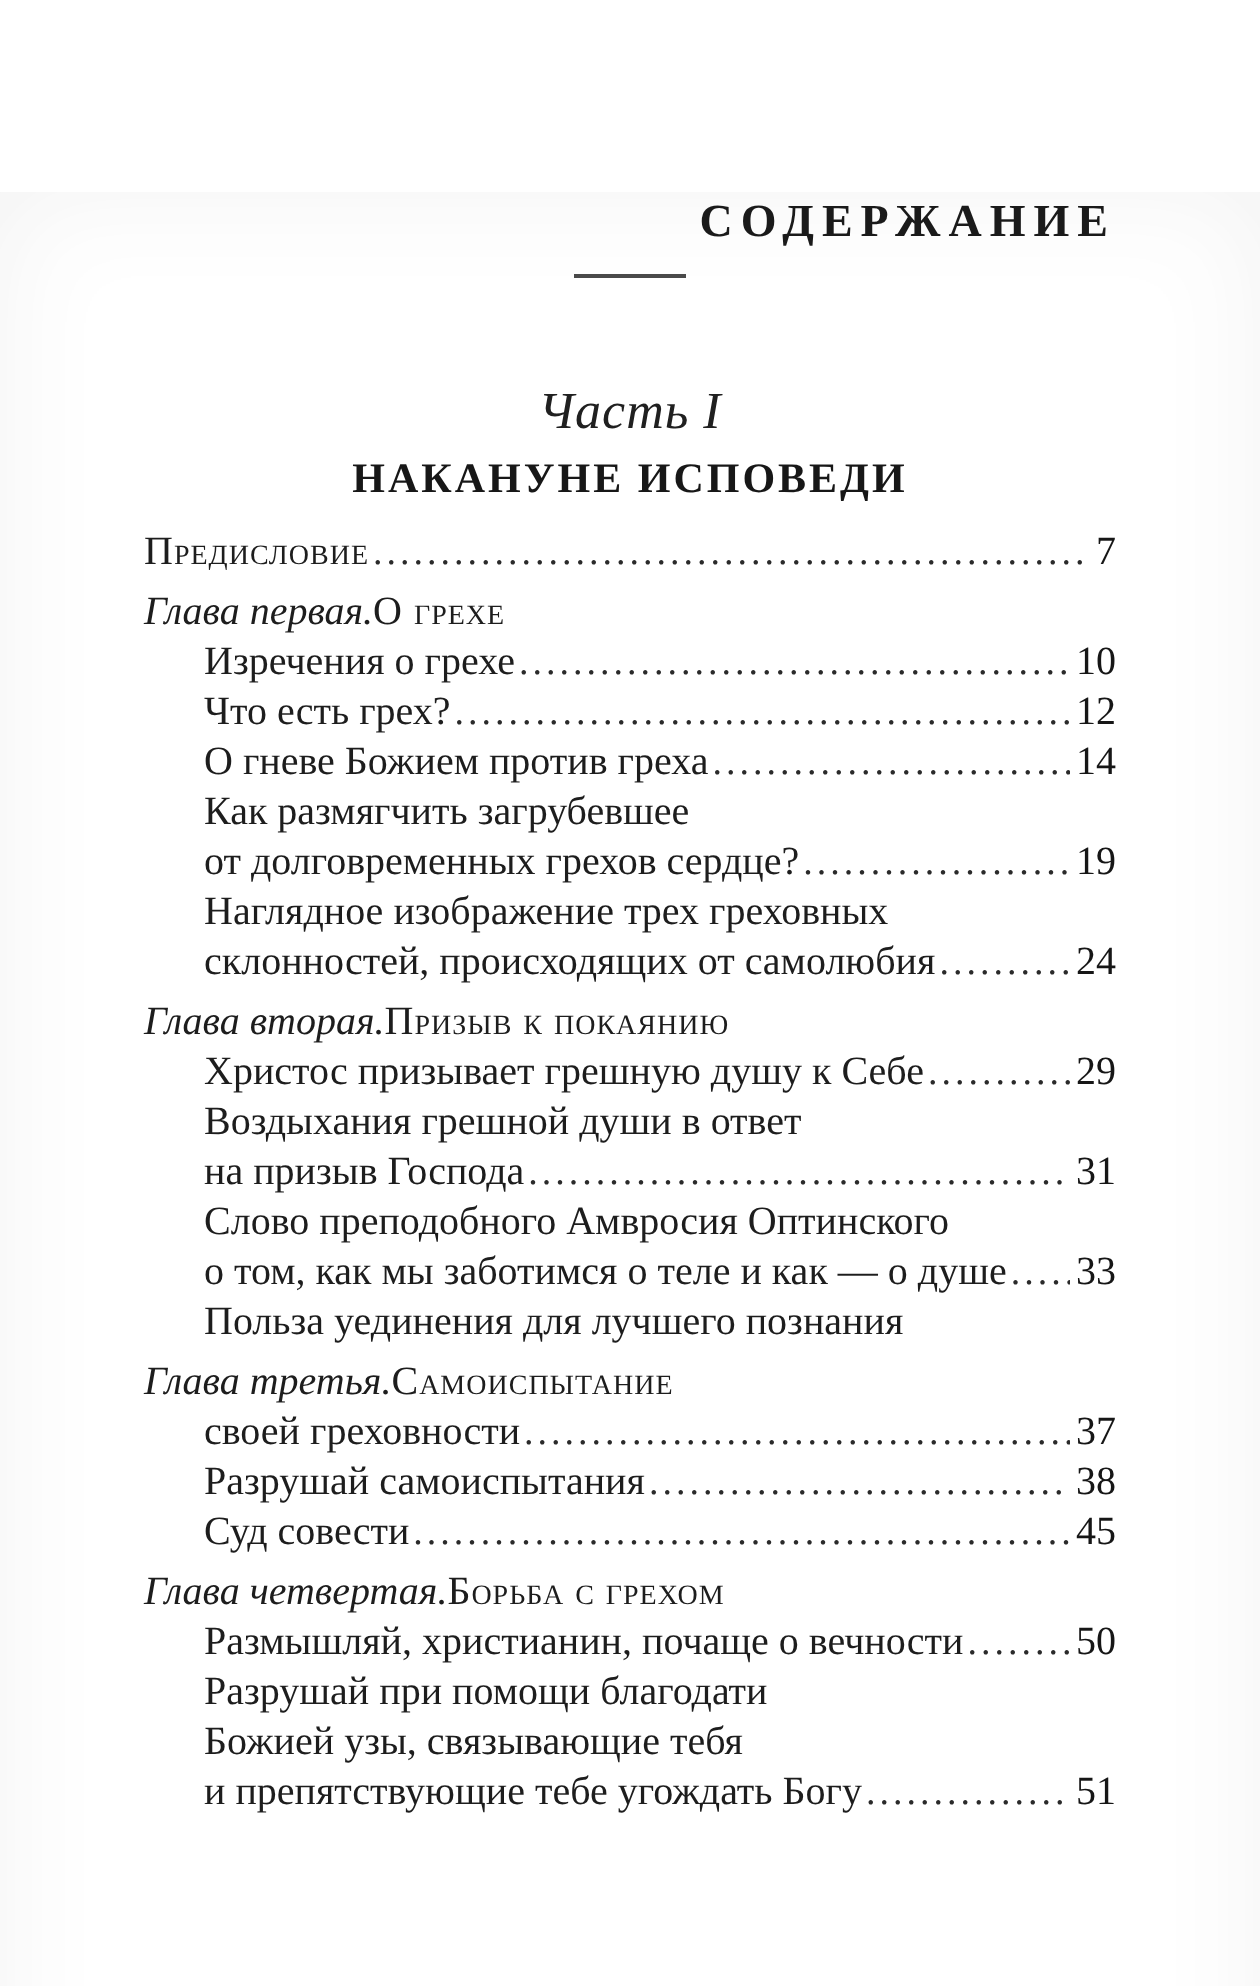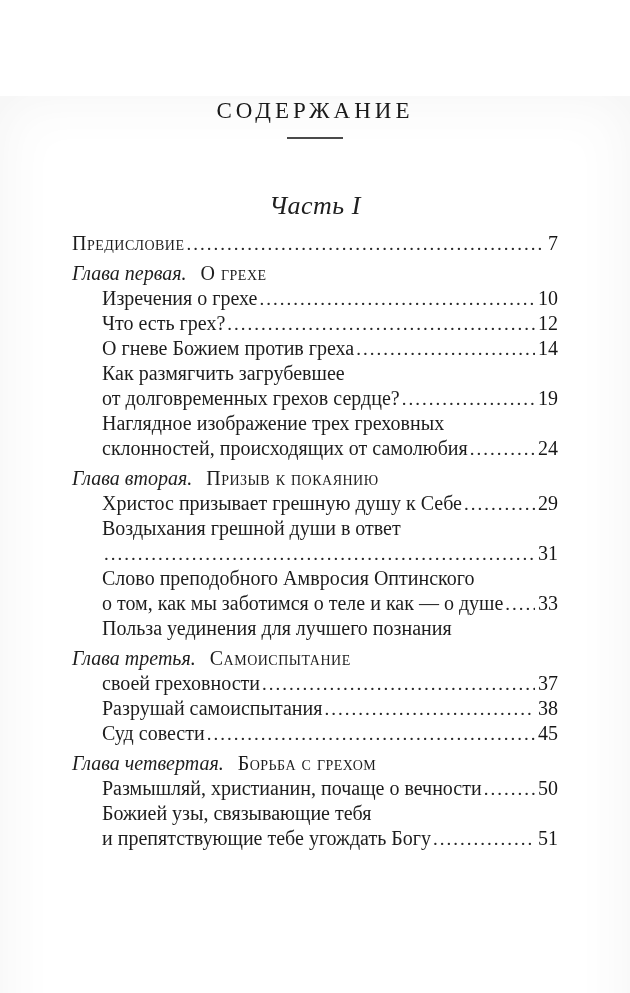--- a/index.html
+++ b/index.html
@@ -13,24 +13,24 @@
   .page {
     position: relative;
     width: 630px; height: 993px;
     background: #fff;
     box-shadow: inset 0 0 55px rgba(90,90,90,0.07);
     box-sizing: border-box;
     padding: 0 72px;
   }
   .title {
     margin: 96px 0 0 0;
-    text-align: center;
+    text-align: right;
     font-size: 23px;
     line-height: 30px;
-    font-weight: 400;
+    font-weight: 700;
     letter-spacing: 4px;
     color: #1a1a1a;
   }
   .rule {
     width: 56px; height: 2px;
     background: #4a4a4a;
     margin: 11px auto 0 auto;
   }
   .part-label {
     margin-top: 53px;
@@ -55,21 +55,21 @@
     display: flex;
     align-items: center;
     line-height: 25px;
     font-size: 20px;
     white-space: nowrap;
   }
   .row.chapter { margin-top: 5px; }
   .row.ind { padding-left: 30px; }
   .sc { font-variant: small-caps; letter-spacing: 0.5px; }
   .ch-label { font-style: italic; }
-  .ch-title { margin-left: 14px; font-variant: small-caps; letter-spacing: 0.5px; }
+  .ch-title { margin-left: 0; font-variant: small-caps; letter-spacing: 0.5px; }
   .dots {
     flex: 1 1 auto;
     overflow: hidden;
     margin: 0 3px 0 2px;
     min-width: 8px;
   }
   .dots::before {
     content: "....................................................................................................................................................................";
     letter-spacing: 2px;
     font-size: 19px;
@@ -77,20 +77,21 @@
   }
   .pg { flex: 0 0 auto; color: #161616; }
 </style>
 </head>
 <body>
 
 <div class="page">
   <h1 class="title">СОДЕРЖАНИЕ</h1>
   <div class="rule"></div>
   <div class="part-label">Часть I</div>
+  <div class="part-title">НАКАНУНЕ ИСПОВЕДИ</div>
   <div class="toc" id="toc">
       <div class="row">
         <span class="txt sc">Предисловие</span>
         <span class="dots"></span>
         <span class="pg">7</span>
       </div>
       <div class="row chapter">
         <span class="ch-label">Глава первая.</span>
         <span class="ch-title">О грехе</span>
       </div>
@@ -131,20 +132,21 @@
       </div>
       <div class="row ind">
         <span class="txt">Христос призывает грешную душу к Себе</span>
         <span class="dots"></span>
         <span class="pg">29</span>
       </div>
       <div class="row ind">
         <span class="txt">Воздыхания грешной души в ответ</span>
       </div>
       <div class="row ind">
+        <span class="txt">на призыв Господа</span>
         <span class="dots"></span>
         <span class="pg">31</span>
       </div>
       <div class="row ind">
         <span class="txt">Слово преподобного Амвросия Оптинского</span>
       </div>
       <div class="row ind">
         <span class="txt">о том, как мы заботимся о теле и как — о душе</span>
         <span class="dots"></span>
         <span class="pg">33</span>
@@ -172,20 +174,23 @@
         <span class="pg">45</span>
       </div>
       <div class="row chapter">
         <span class="ch-label">Глава четвертая.</span>
         <span class="ch-title">Борьба с грехом</span>
       </div>
       <div class="row ind">
         <span class="txt">Размышляй, христианин, почаще о вечности</span>
         <span class="dots"></span>
         <span class="pg">50</span>
+      </div>
+      <div class="row ind">
+        <span class="txt">Разрушай при помощи благодати</span>
       </div>
       <div class="row ind">
         <span class="txt">Божией узы, связывающие тебя</span>
       </div>
       <div class="row ind">
         <span class="txt">и препятствующие тебе угождать Богу</span>
         <span class="dots"></span>
         <span class="pg">51</span>
       </div>
     </div>

